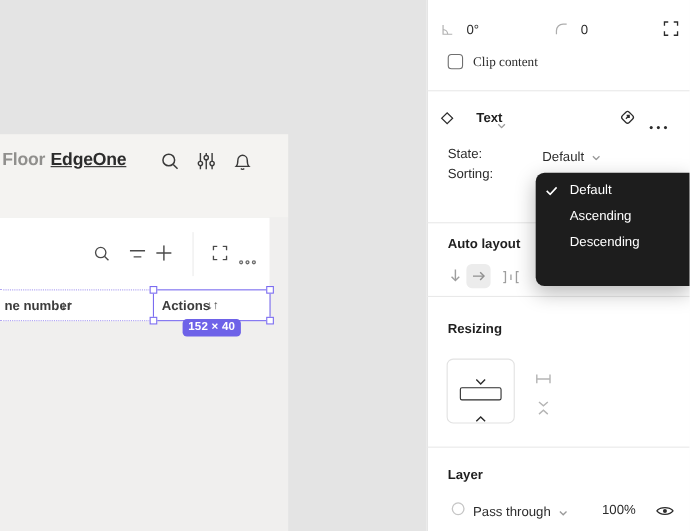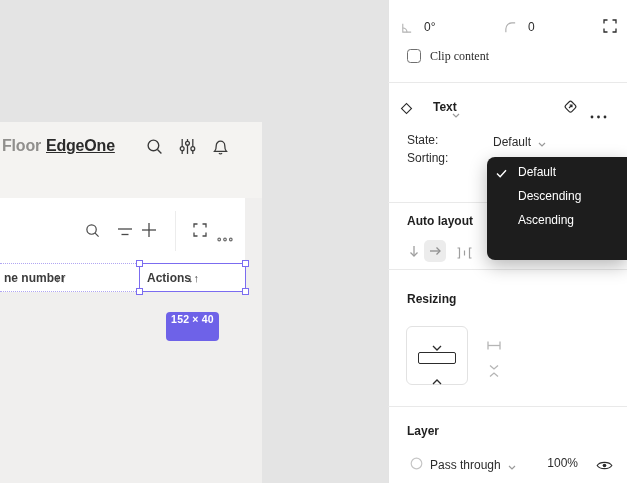--- a/index.html
+++ b/index.html
@@ -15,21 +15,21 @@
   .frame-body{left:0;top:198px;width:262px;height:285px;background:var(--frame-body-bg);}
   .card{left:0;top:198px;width:245px;height:94px;background:#fff;}
   .brand{left:2px;top:137px;font-size:16px;font-weight:700;letter-spacing:-.2px;white-space:nowrap;}
   .brand .lite{color:#908f8d;margin-right:5px;}
   .brand .bold{color:#2b2b2b;text-decoration:underline;}
   .colhead{font-size:12px;font-weight:700;color:#3c3c3c;line-height:14px;white-space:nowrap;}
   .sortg{font-size:11px;color:#4a4a4a;line-height:14px;}
   .guide{height:0;border-top:1px dotted var(--guide);}
   .selection{left:139px;top:263px;width:107px;height:29px;border:1.5px solid var(--selection);box-sizing:border-box;}
   .handle{position:absolute;width:7px;height:7px;background:#fff;border:1.5px solid var(--selection);box-sizing:border-box;}
-  .size-badge{left:166px;top:312px;width:53px;height:29px;background:var(--accent);border-radius:4px;
+  .size-badge{left:166px;top:290px;width:53px;height:16px;background:var(--accent);border-radius:4px;
       color:#fff;font-size:10.5px;font-weight:700;text-align:center;line-height:15px;letter-spacing:.2px;}
   .vdiv-canvas{left:175px;top:211px;width:1px;height:40px;background:#ececec;}
   
   .panel{left:388px;top:0;width:239px;height:483px;background:#fff;border-left:1px solid #e3e3e3;box-sizing:border-box;}
   .pdiv{left:388px;width:239px;height:1px;background:#e9e9e9;}
   .chip{left:424px;top:240px;width:22px;height:22px;background:#ececec;border-radius:5px;display:flex;align-items:center;justify-content:center;}
   .checkbox{left:407px;top:49px;width:14px;height:14px;border:1.5px solid #6f6f6f;border-radius:3.5px;background:#fff;box-sizing:border-box;}
   .widget{left:406px;top:326px;width:62px;height:59px;border:1px solid #e2e2e2;border-radius:6px;background:#fff;box-sizing:border-box;}
   .widget-rect{left:418px;top:352px;width:38px;height:12px;border:1.5px solid #2c2c2c;border-radius:2px;background:#fff;box-sizing:border-box;}
   .valrow{display:flex;align-items:center;gap:7px;}
@@ -264,20 +264,20 @@
   <div class="abs menu">
     <div class="menu-item">
       <span class="mcheck">
         <svg width="11" height="9" viewBox="0 0 12 10">
             <polyline points="1,5 4.5,8.5 11,1.5" fill="none" stroke="#fff" stroke-width="1.6"></polyline>
           </svg>
       </span>
       <span>Default</span>
     </div>
     <div class="menu-item">
+      <span>Ascending</span>
+    </div>
+    <div class="menu-item">
       <span>Descending</span>
     </div>
-    <div class="menu-item">
-      <span>Ascending</span>
-    </div>
   </div>
 
 </div>
 
 </body></html>

